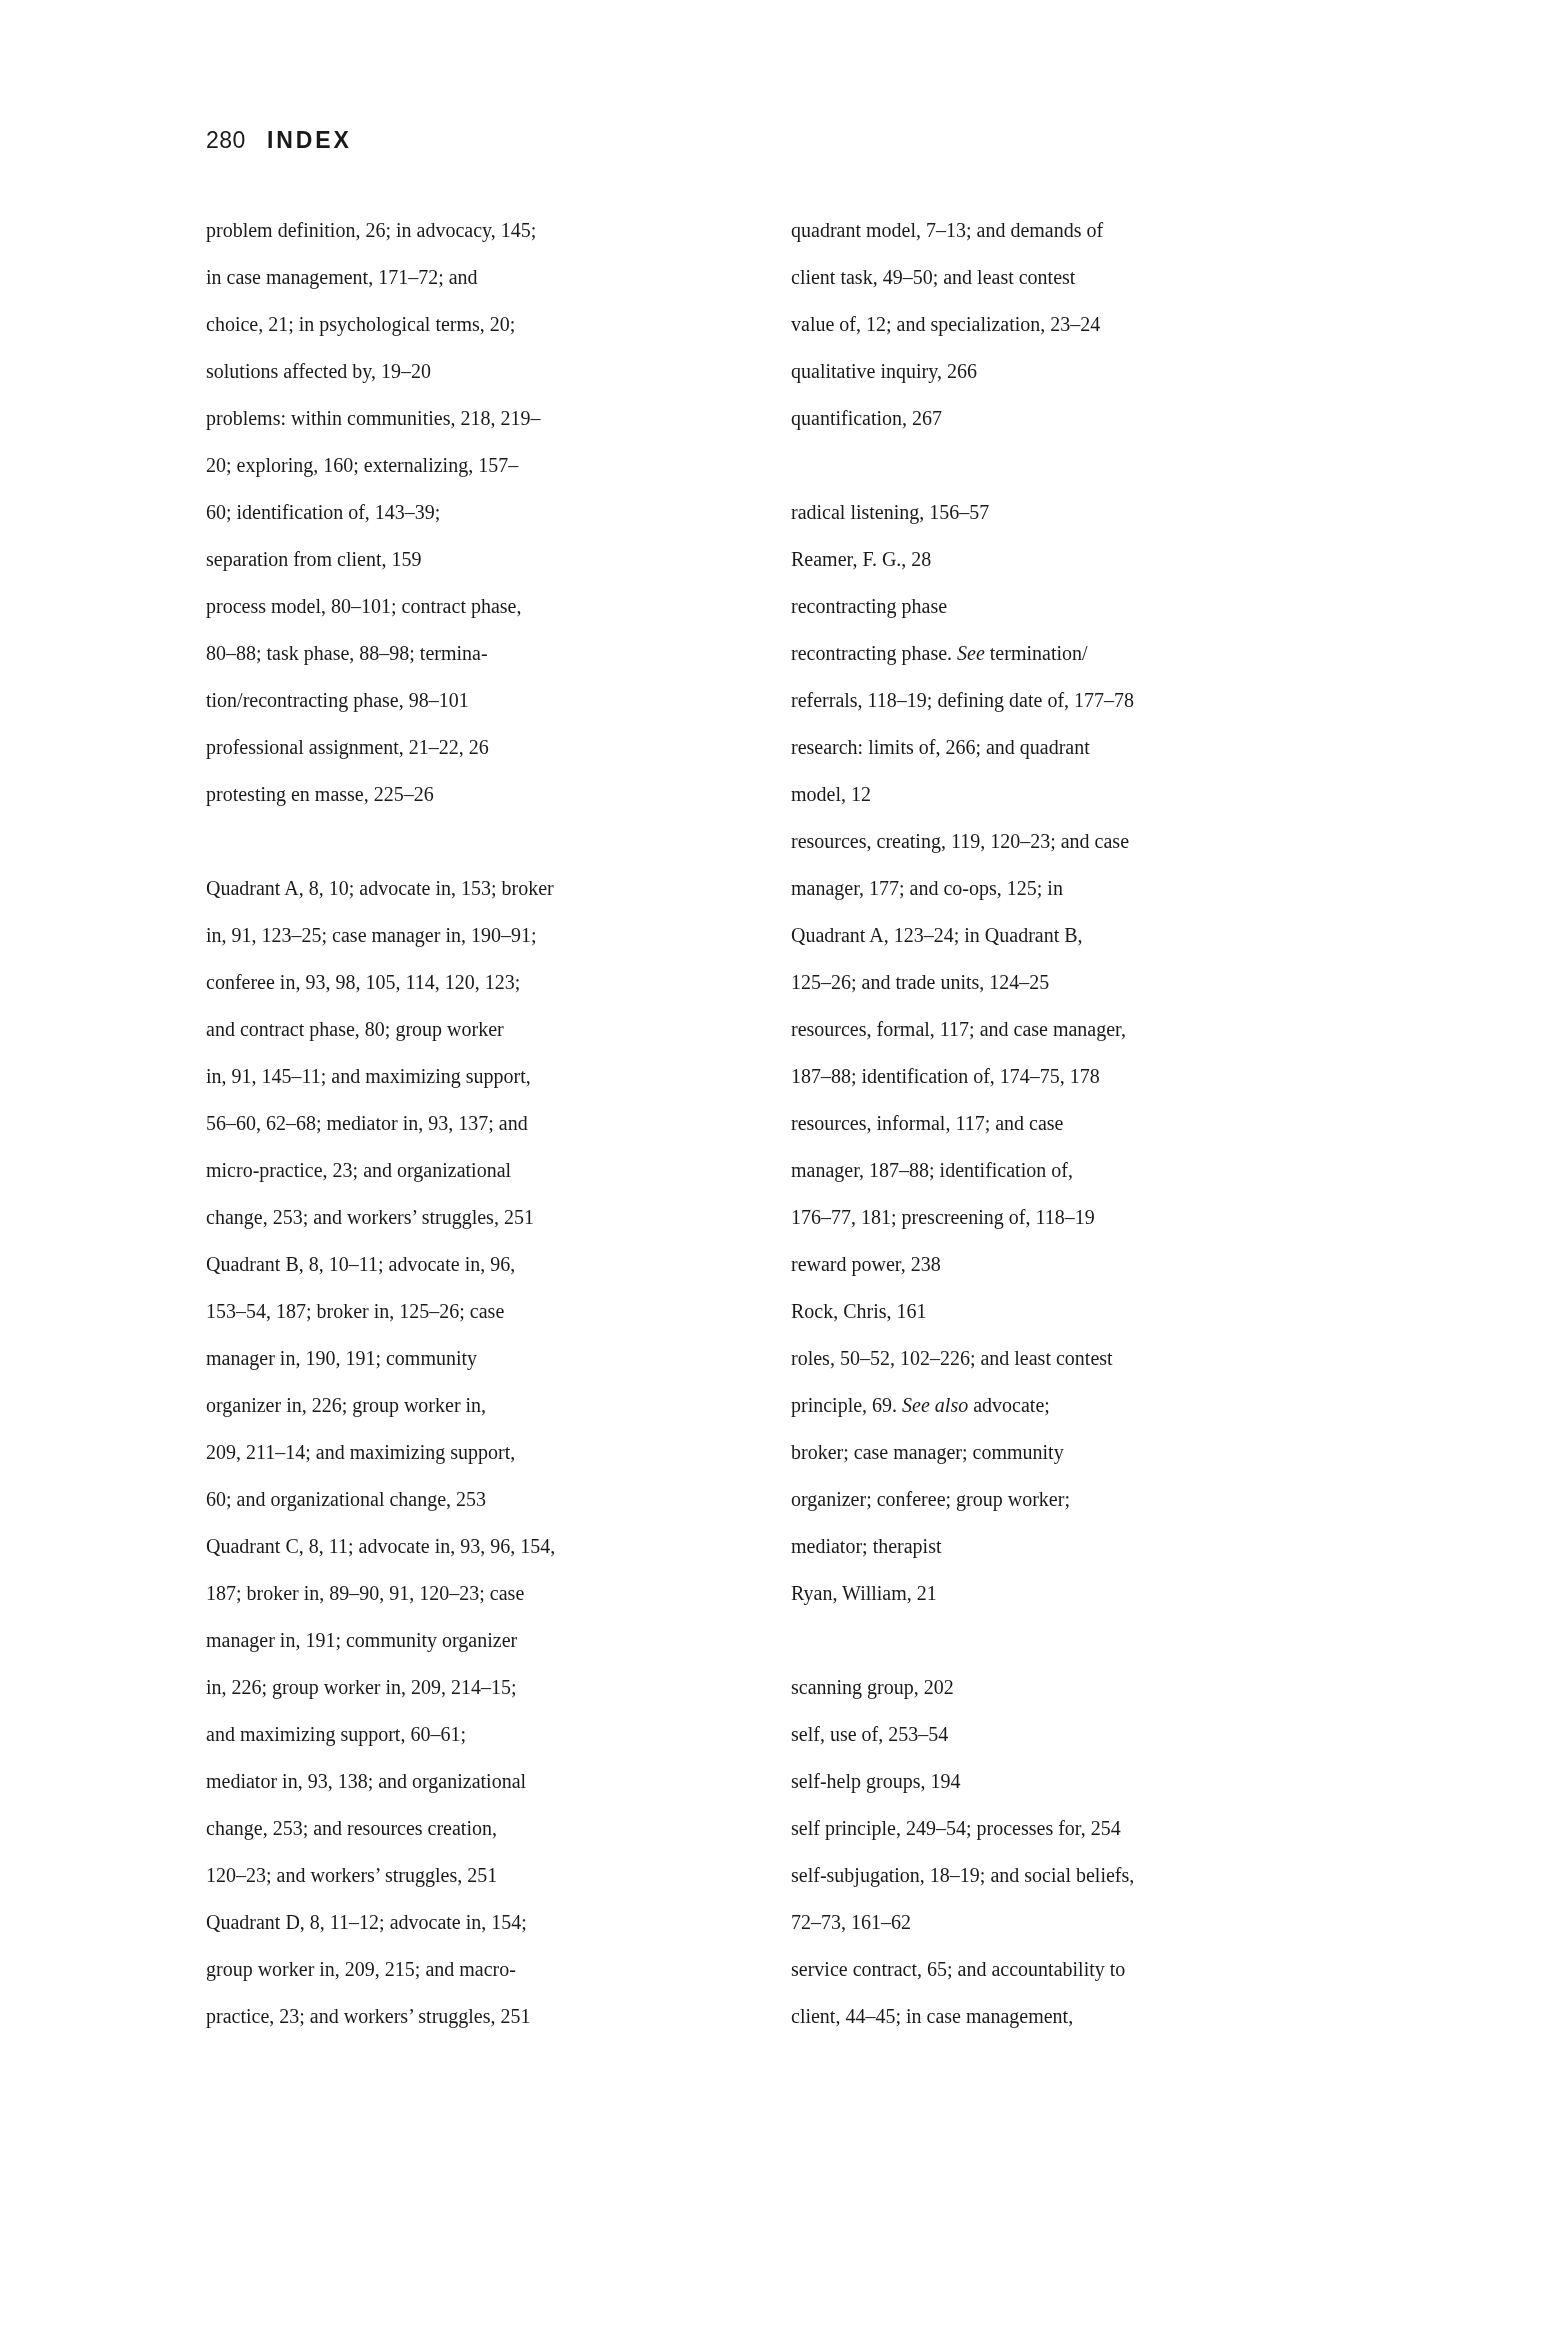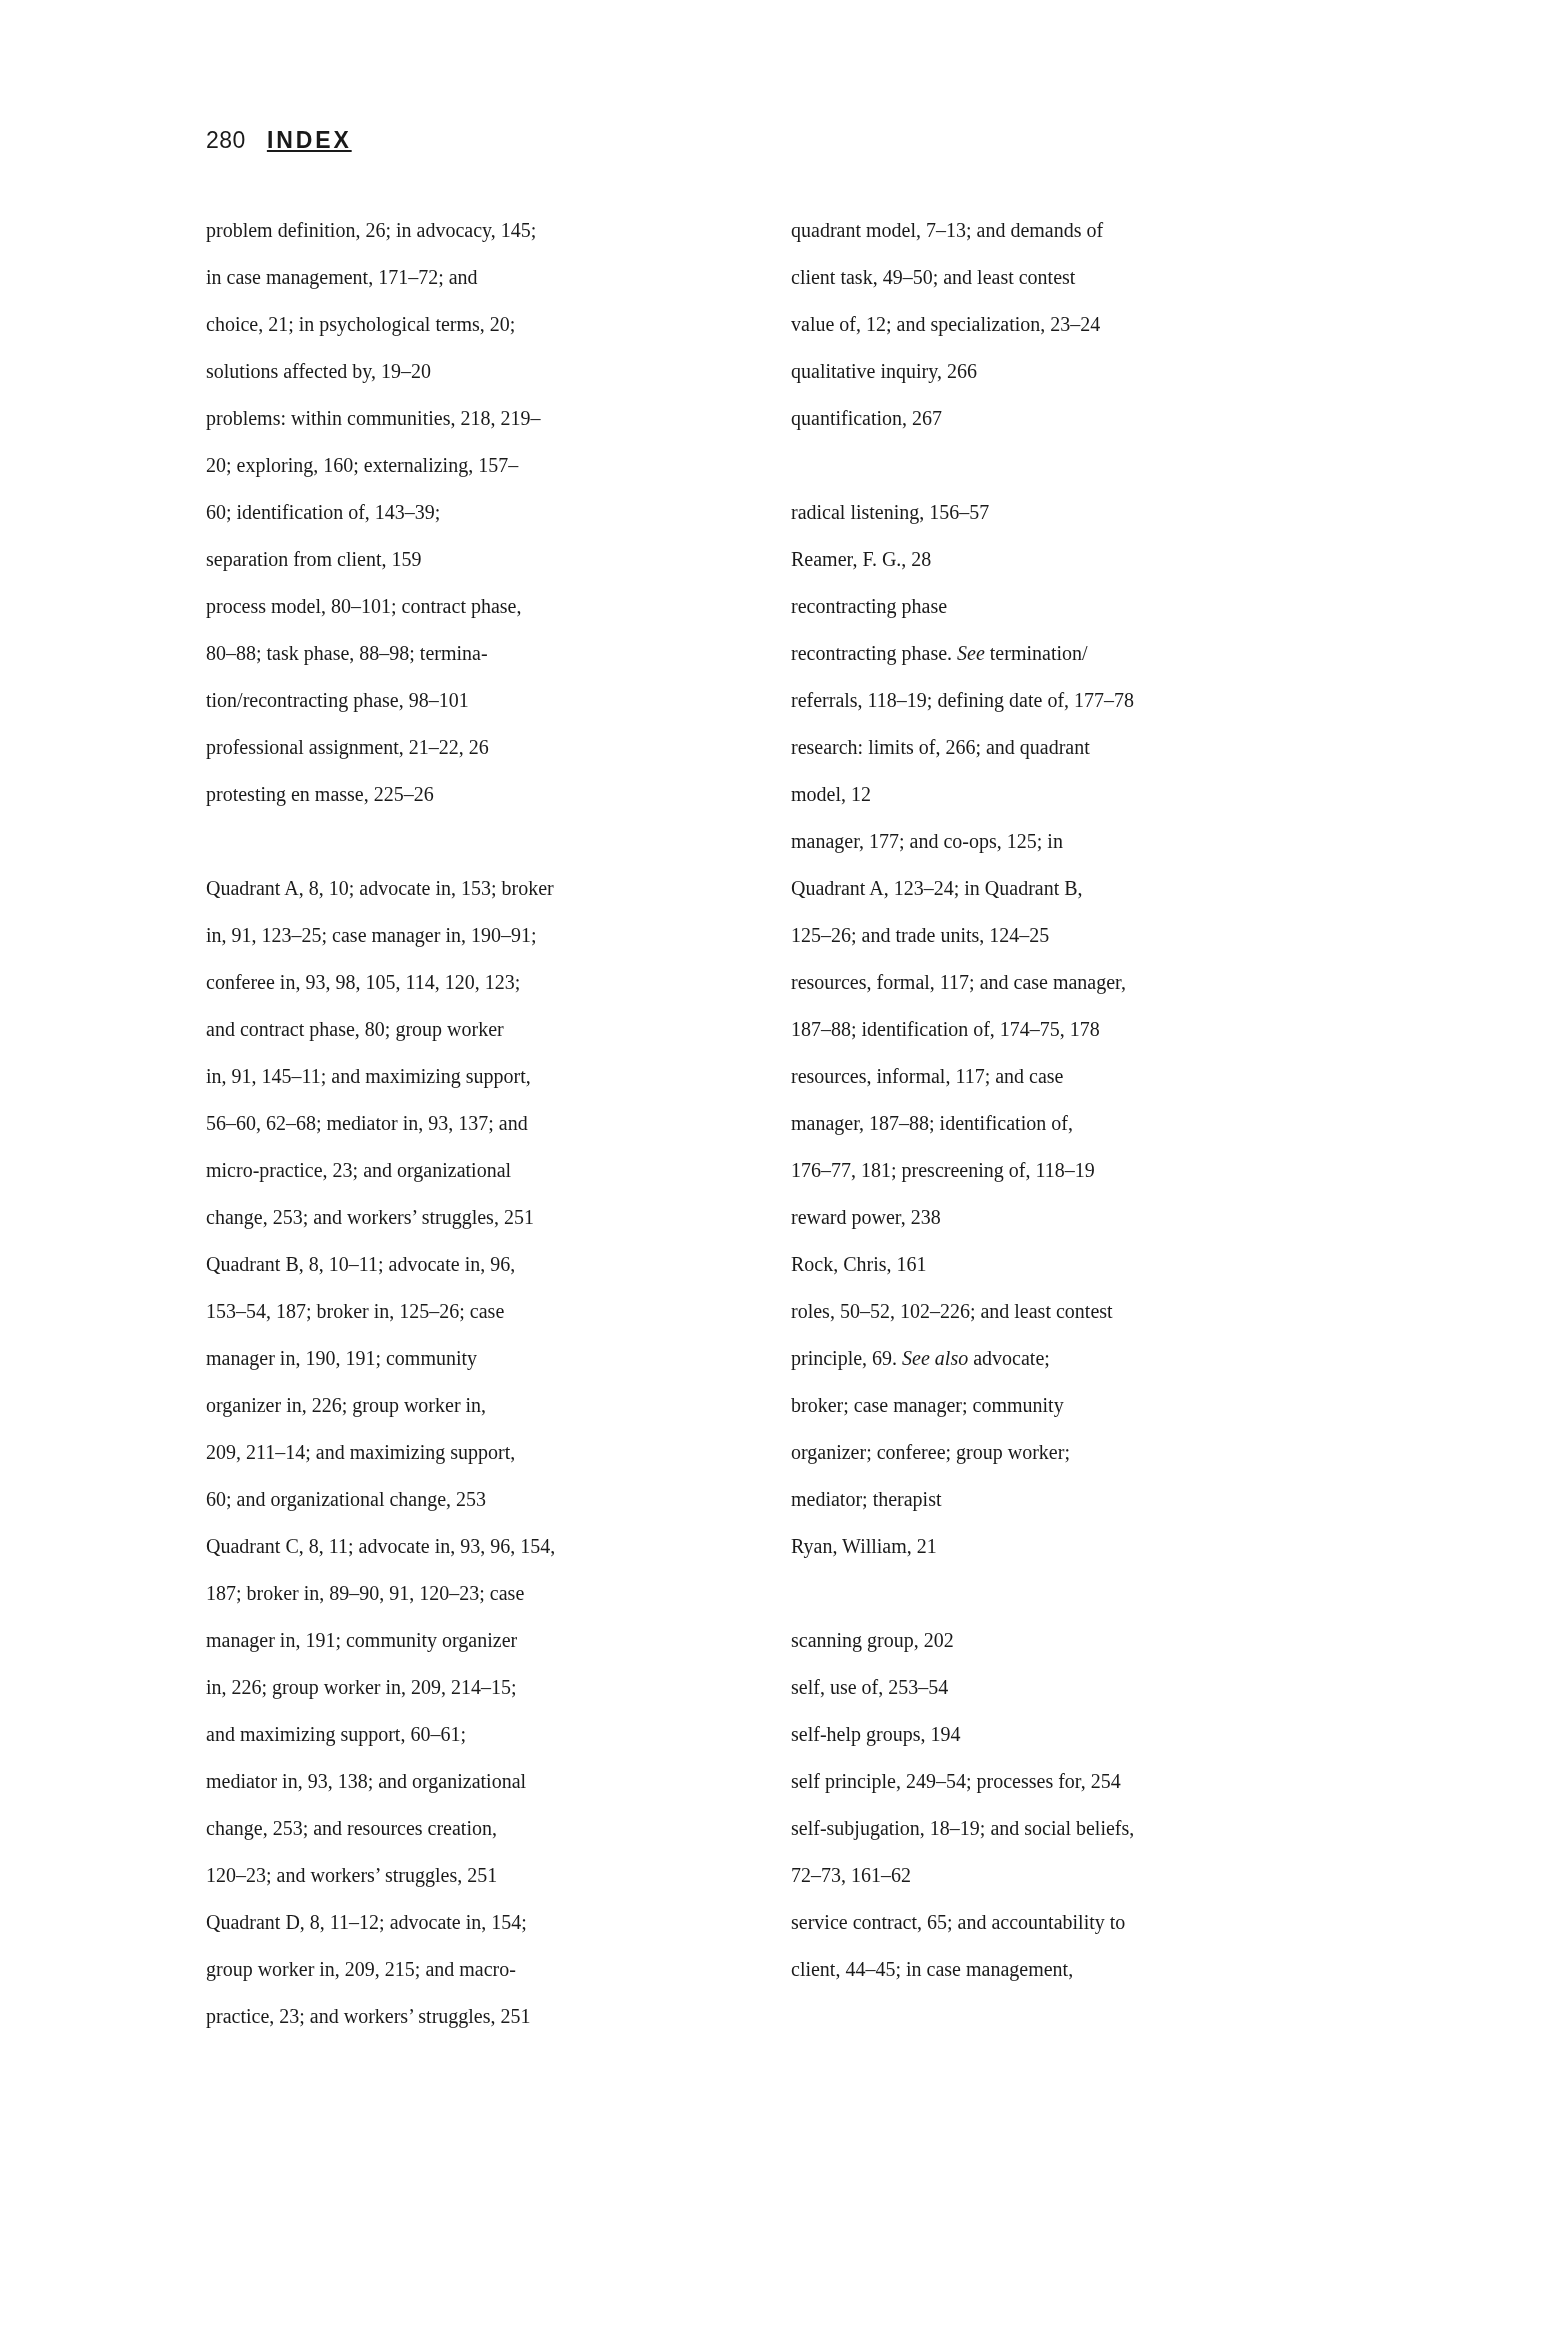--- a/index.html
+++ b/index.html
@@ -25,21 +25,20 @@
   }
   .running-head .folio {
     font-weight: normal;
     letter-spacing: 0.5px;
     text-align: center;
   }
   .running-head .section {
     font-weight: bold;
     letter-spacing: 2.9px;
     margin-left: 21px;
-    text-decoration: underline;
   }
   .column {
     position: absolute;
     top: 207px;
     width: 574px;
     font-family: "Liberation Serif", "DejaVu Serif", serif;
     font-size: 20px;
     line-height: 47px;
   }
   .column.left { left: 206px; }
@@ -156,20 +155,21 @@
     <span class="line"><span>recontracting phase. </span><span class="it">See</span><span> termination/</span></span>
   </div>
   <div class="entry">
     <span class="line">referrals, 118–19; defining date of, 177–78</span>
   </div>
   <div class="entry">
     <span class="line">research: limits of, 266; and quadrant</span>
     <span class="line cont">model, 12</span>
   </div>
   <div class="entry">
+    <span class="line">resources, creating, 119, 120–23; and case</span>
     <span class="line cont">manager, 177; and co-ops, 125; in</span>
     <span class="line cont">Quadrant A, 123–24; in Quadrant B,</span>
     <span class="line cont">125–26; and trade units, 124–25</span>
   </div>
   <div class="entry">
     <span class="line">resources, formal, 117; and case manager,</span>
     <span class="line cont">187–88; identification of, 174–75, 178</span>
   </div>
   <div class="entry">
     <span class="line">resources, informal, 117; and case</span>

